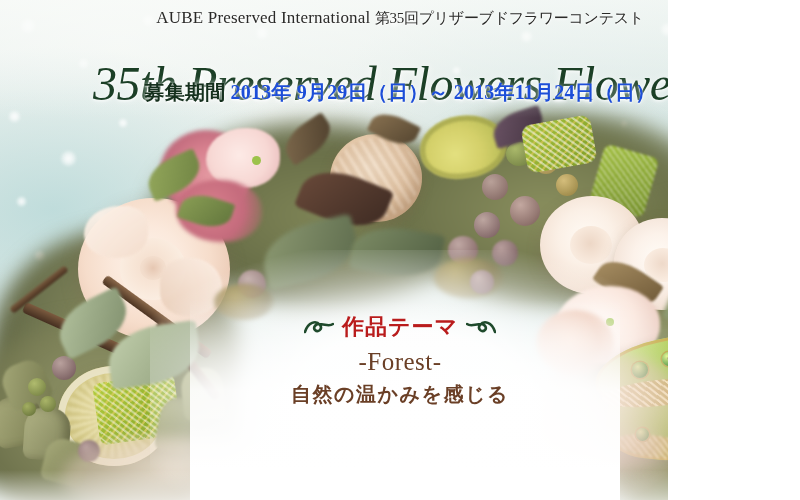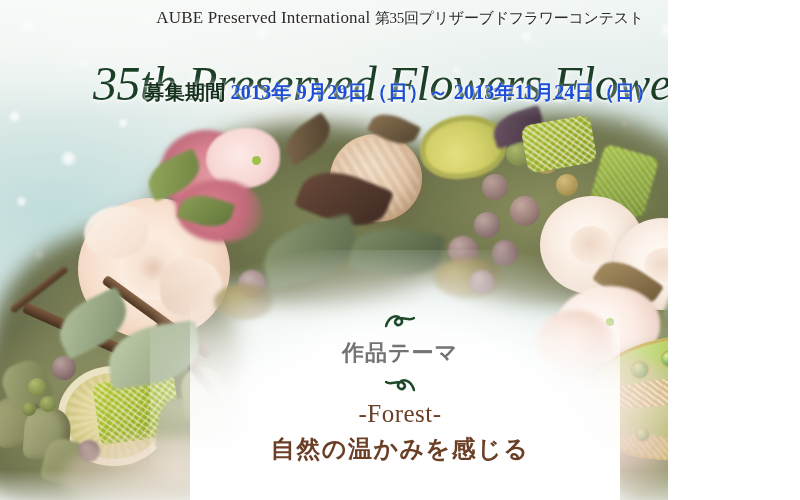--- a/index.html
+++ b/index.html
@@ -97,34 +97,33 @@
     text-shadow:0 1px 2px rgba(255,255,255,.95),0 0 7px rgba(255,255,255,.9);
     white-space:nowrap;
   }
   .dates .lbl{color:#15301d;}
   .dates .val{color:#1d4ed8;}
 
   .theme{
     position:absolute;left:0;top:312px;width:800px;text-align:center;
   }
   .theme-head{
-    font-size:22px;font-weight:700;color:#737373;
+    font-size:22px;font-weight:700;color:#b91c1c;
     letter-spacing:1px;
     display:flex;align-items:center;justify-content:center;gap:8px;
     text-shadow:0 1px 2px rgba(255,255,255,.9);
-    flex-direction:column;
   }
   .vine{width:30px;height:18px;display:inline-block;}
   .theme-forest{
     margin-top:6px;
     font-size:25px;color:#6a3f26;letter-spacing:.5px;
     text-shadow:0 1px 2px rgba(255,255,255,.9);
   }
   .theme-l1,.theme-l2{
-    font-size:24px;font-weight:700;color:#6a3f26;letter-spacing:1.5px;
+    font-size:20px;font-weight:700;color:#6a3f26;letter-spacing:1.5px;
     text-shadow:0 1px 2px rgba(255,255,255,.9);
   }
   .theme-l1{margin-top:5px;}
   .theme-l2{margin-top:4px;}
 
   
   .bfly{position:absolute;}
   .wing{position:absolute;}
 </style>
 </head>

